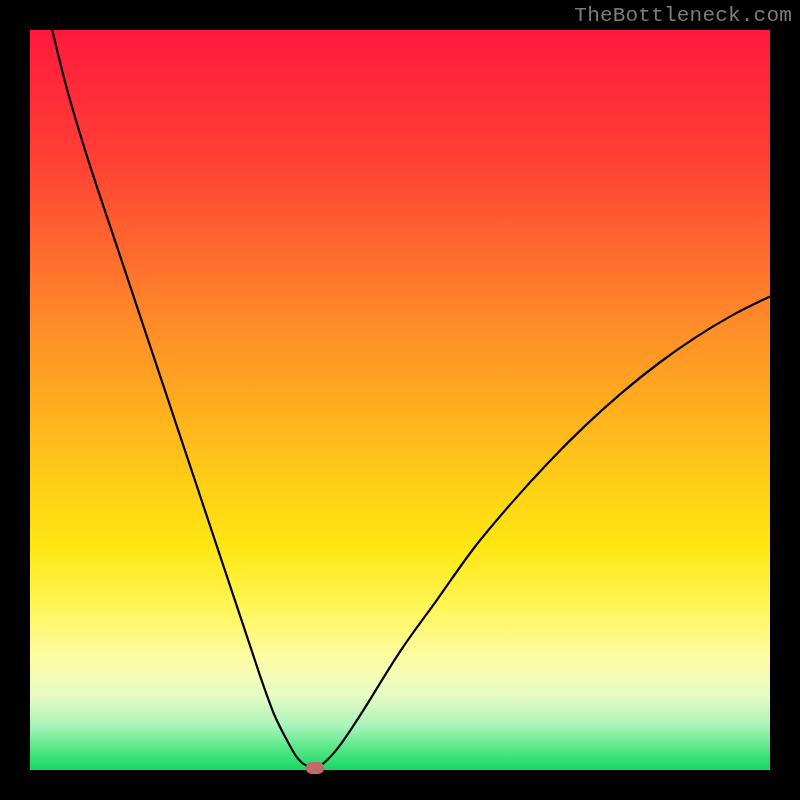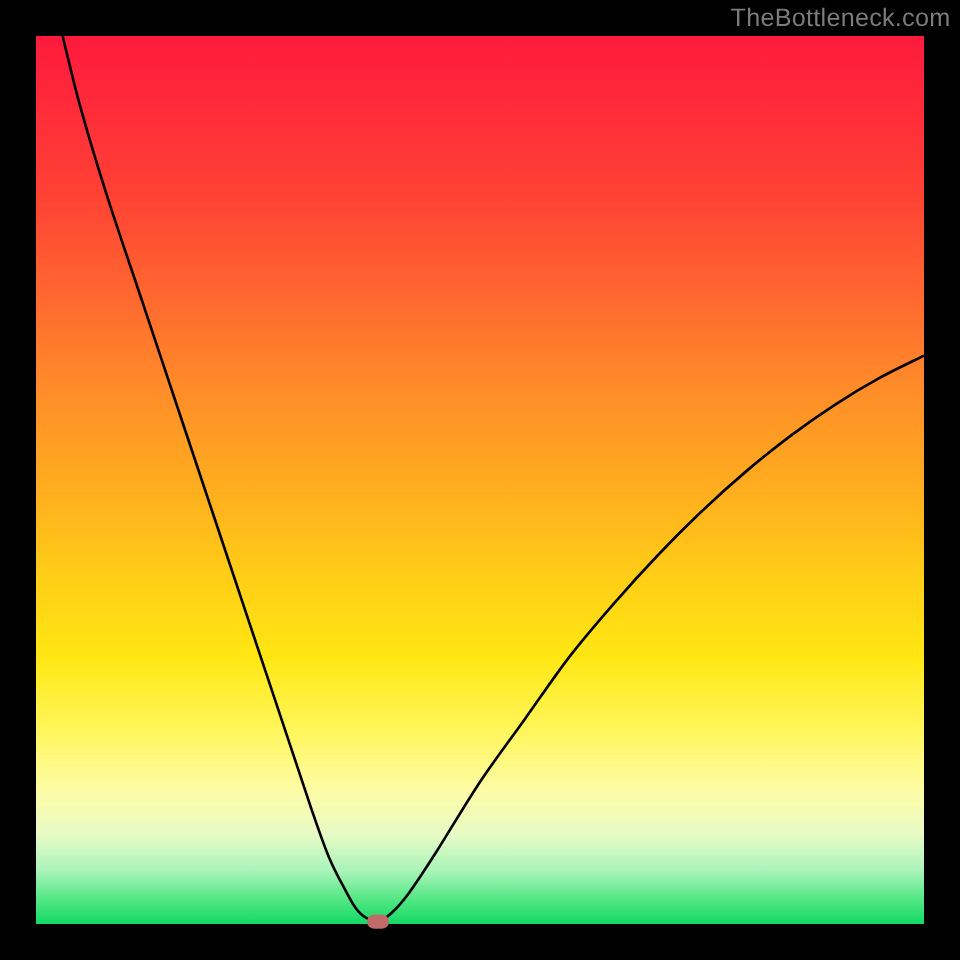--- a/index.html
+++ b/index.html
@@ -59,20 +59,21 @@
   }
   .watermark {
     position: absolute;
     top: 4px;
     right: 8px;
     color: #7c7c7c;
     font-size: 21px;
     font-weight: 500;
     letter-spacing: 0.2px;
     user-select: none;
+    font-family: Liberation Mono, monospace;
   }
 </style>
 </head>
 <body>
 
 <div class="frame">
   <div class="plot-area">
     <svg class="curve" viewBox="0 0 740 740" preserveAspectRatio="none">
       <path id="curve-path" fill="none" stroke-width="2.2" stroke="#000000" d="M 22.20 0.00 C 24.67 9.87, 30.83 37.00, 37.00 59.20 C 43.17 81.40, 50.57 106.07, 59.20 133.20 C 67.83 160.33, 78.93 192.40, 88.80 222.00 C 98.67 251.60, 108.53 281.20, 118.40 310.80 C 128.27 340.40, 138.13 370.00, 148.00 399.60 C 157.87 429.20, 167.73 458.80, 177.60 488.40 C 187.47 518.00, 198.57 551.30, 207.20 577.20 C 215.83 603.10, 223.23 625.92, 229.40 643.80 C 235.57 661.68, 239.27 672.78, 244.20 684.50 C 249.13 696.22, 255.30 707.07, 259.00 714.10 C 262.70 721.13, 263.93 723.35, 266.40 726.68 C 268.87 730.01, 270.72 732.23, 273.80 734.08 C 276.88 735.93, 281.20 738.27, 284.90 737.78 C 288.60 737.29, 291.68 735.07, 296.00 731.12 C 300.32 727.17, 304.63 722.49, 310.80 714.10 C 316.97 705.71, 323.13 696.22, 333.00 680.80 C 342.87 665.38, 357.67 640.10, 370.00 621.60 C 382.33 603.10, 394.67 587.07, 407.00 569.80 C 419.33 552.53, 431.67 534.03, 444.00 518.00 C 456.33 501.97, 468.67 487.78, 481.00 473.60 C 493.33 459.42, 505.67 445.85, 518.00 432.90 C 530.33 419.95, 542.67 407.62, 555.00 395.90 C 567.33 384.18, 579.67 373.08, 592.00 362.60 C 604.33 352.12, 616.67 342.25, 629.00 333.00 C 641.33 323.75, 653.67 315.12, 666.00 307.10 C 678.33 299.08, 690.67 291.68, 703.00 284.90 C 715.33 278.12, 733.83 269.48, 740.00 266.40"></path>
     </svg>

